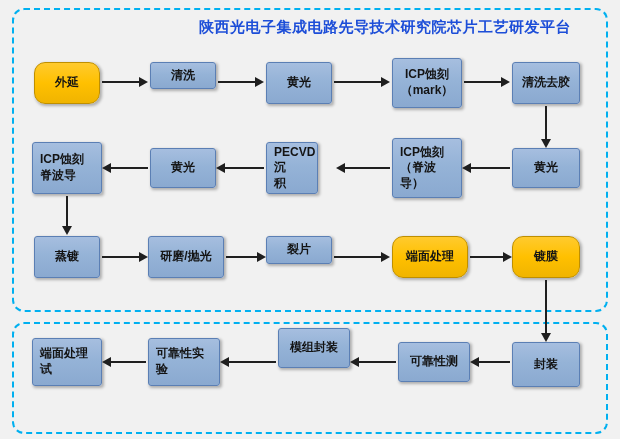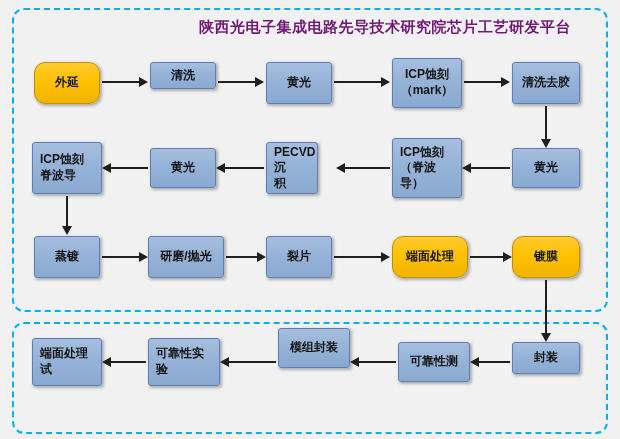--- a/index.html
+++ b/index.html
@@ -14,21 +14,21 @@
     overflow:hidden;
   }
   .panel{
     position:absolute;
     border:2px dashed #00B0F0;
     border-radius:12px;
     background:transparent;
   }
   .panel-title{
     position:absolute;
-    color:#701a75;
+    color:#1d4ed8;
     font-weight:bold;
     font-size:15px;
     text-align:center;
     letter-spacing:0.5px;
     white-space:nowrap;
   }
   .node{
     position:absolute;
     display:flex;
     align-items:center;
@@ -111,37 +111,37 @@
 
   <div class="arrow h left" style="left:104px;top:167px;width:44px"></div>
   <div class="arrow h left" style="left:218px;top:167px;width:46px"></div>
   <div class="arrow h left" style="left:338px;top:167px;width:52px"></div>
   <div class="arrow h left" style="left:464px;top:167px;width:46px"></div>
 
   <div class="arrow v down" style="left:66px;top:196px;height:30px"></div>
 
   <div class="node" style="left:34px;top:236px;width:66px;height:42px">蒸镀</div>
   <div class="node" style="left:148px;top:236px;width:76px;height:42px">研磨/抛光</div>
-  <div class="node" style="left:266px;top:236px;width:66px;height:42px">裂片</div>
+  <div class="node" style="left:266px;top:236px;width:66px;height:28px">裂片</div>
   <div class="node yellow" style="left:392px;top:236px;width:76px;height:42px">端面处理</div>
   <div class="node yellow" style="left:512px;top:236px;width:68px;height:42px">镀膜</div>
 
   <div class="arrow h right" style="left:102px;top:256px;width:44px"></div>
   <div class="arrow h right" style="left:226px;top:256px;width:38px"></div>
   <div class="arrow h right" style="left:334px;top:256px;width:54px"></div>
   <div class="arrow h right" style="left:470px;top:256px;width:40px"></div>
 
   <div class="arrow v down" style="left:545px;top:280px;height:53px"></div>
 
   <div class="node ta-left" style="left:32px;top:338px;width:70px;height:48px">端面处理
 试</div>
   <div class="node ta-left" style="left:148px;top:338px;width:72px;height:48px">可靠性实
 验</div>
   <div class="node" style="left:278px;top:328px;width:72px;height:40px">模组封装</div>
   <div class="node" style="left:398px;top:342px;width:72px;height:40px">可靠性测</div>
-  <div class="node" style="left:512px;top:342px;width:68px;height:32px">封装</div>
+  <div class="node" style="left:512px;top:342px;width:68px;height:45px">封装</div>
 
   <div class="arrow h left" style="left:104px;top:361px;width:42px"></div>
   <div class="arrow h left" style="left:222px;top:361px;width:54px"></div>
   <div class="arrow h left" style="left:352px;top:361px;width:44px"></div>
   <div class="arrow h left" style="left:472px;top:361px;width:38px"></div>
 
 </div>
 
 </body></html>

